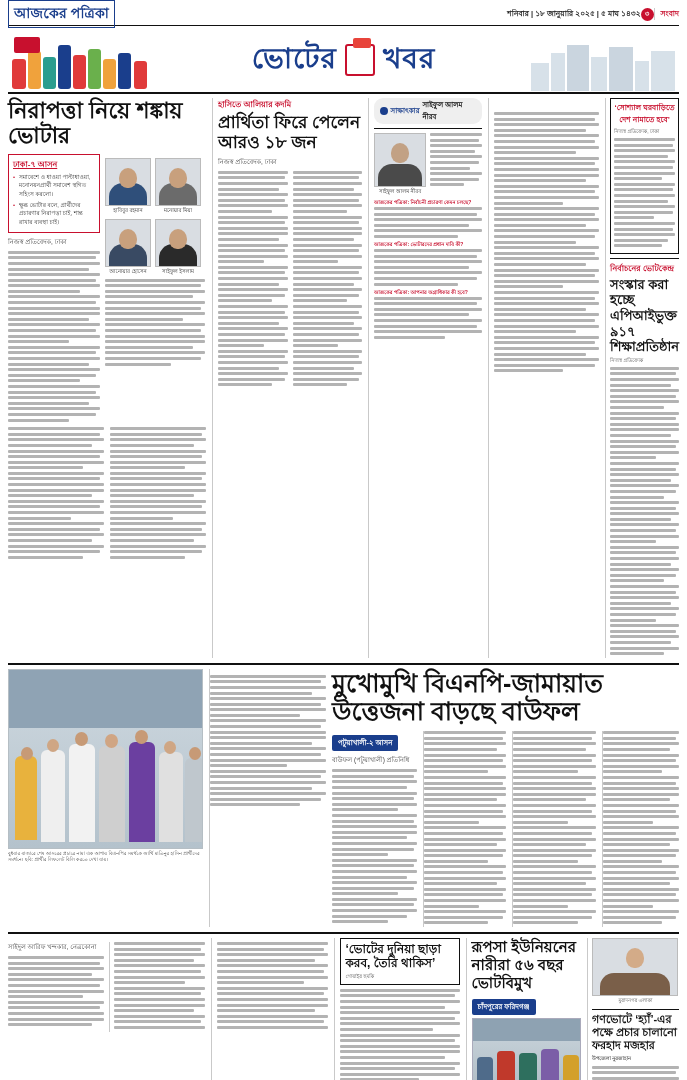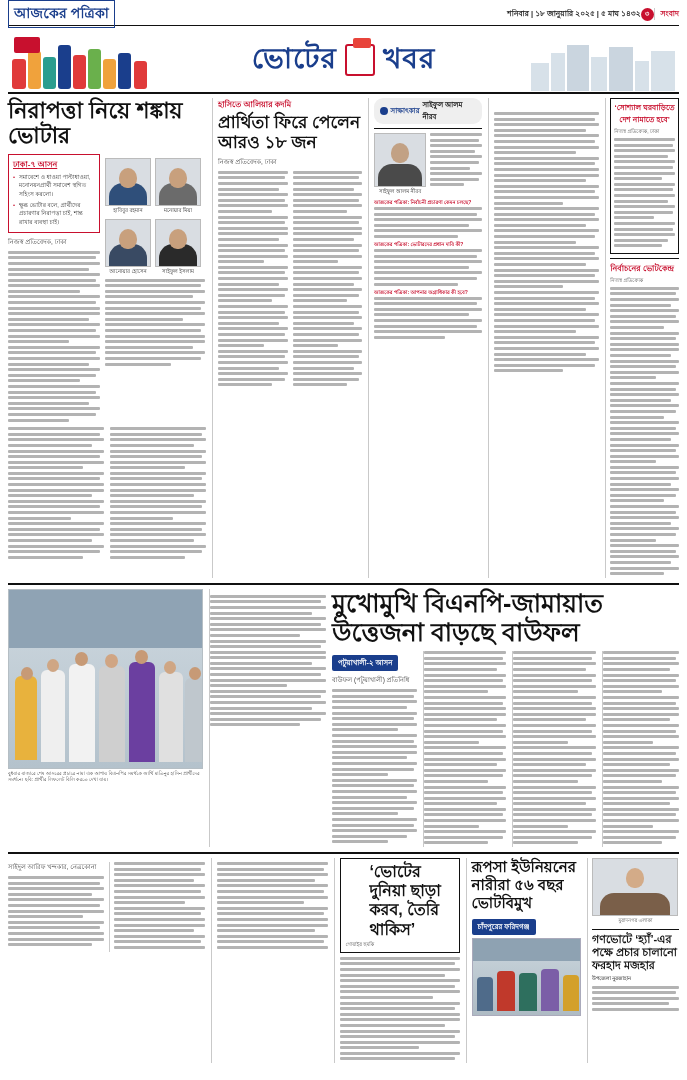--- a/index.html
+++ b/index.html
@@ -530,20 +530,21 @@
             <span class="tx s1"></span>
           <span class="tx s2"></span>
             <span class="tx s1"></span>
             <span class="tx s3"></span>
             <span class="tx s4"></span>
         </div>
       </div>
 
       <div class="thin-rule"></div>
       <div class="kicker">নির্বাচনের ভোটকেন্দ্র</div>
+      <div class="headline-m" style="margin-top:2px;">সংস্কার করা হচ্ছে এপিআইভুক্ত ৯১৭ শিক্ষাপ্রতিষ্ঠান</div>
       <div class="small" style="margin-top:2px;">নিজস্ব প্রতিবেদক</div>
       <div style="margin-top:2px;">
         <span class="tx s1"></span>
           <span class="tx s2"></span>
           <span class="tx s1"></span>
           <span class="tx s3"></span>
         <span class="tx s1"></span>
           <span class="tx s2"></span>
           <span class="tx s1"></span>
           <span class="tx s4"></span>
@@ -867,21 +868,21 @@
         <span class="tx s3"></span>
           <span class="tx s1"></span>
           <span class="tx s2"></span>
           <span class="tx s1"></span>
 
       </div>
     </div>
 
     <div class="l3 col-sep" style="padding-left:5px;">
       <div class="quote-box">
-        <div class="headline-m" style="font-size:16px;margin-left:24px;">‘ভোটের দুনিয়া ছাড়া করব, তৈরি থাকিস’</div>
+        <div class="headline-m" style="font-size:12px;">‘ভোটের দুনিয়া ছাড়া করব, তৈরি থাকিস’</div>
         <div class="small" style="margin-top:2px;">গোয়াইর হুমকি</div>
       </div>
       <div style="margin-top:4px;">
         <span class="tx s1"></span>
           <span class="tx s2"></span>
           <span class="tx s1"></span>
           <span class="tx s3"></span>
         <span class="tx s1"></span>
           <span class="tx s2"></span>
           <span class="tx s1"></span>

